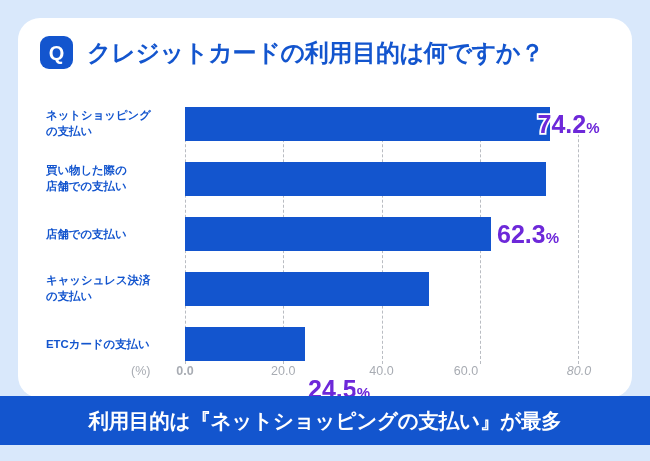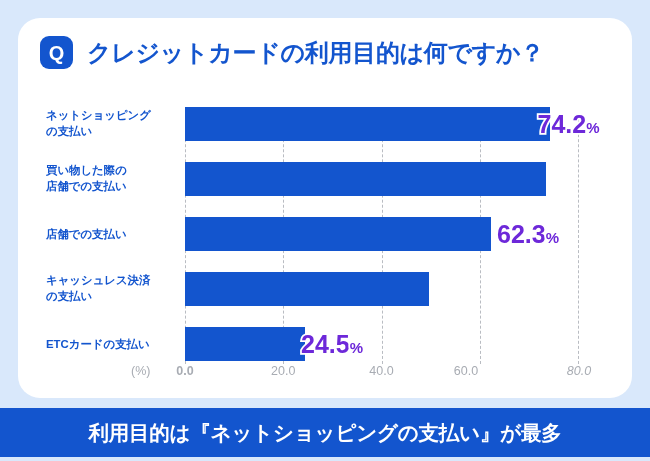--- a/index.html
+++ b/index.html
@@ -163,21 +163,21 @@
     left: 113px;
     top: 0px;
     font-size: 12.5px;
     color: #a8acb3;
   }
 
   
   .footer {
     position: absolute;
     left: 0;
-    top: 408px;
+    top: 396px;
     width: 650px;
     height: 49px;
     background: #1355ce;
     display: flex;
     align-items: center;
     justify-content: center;
   }
   .footer-text {
     color: #ffffff;
     font-size: 20.5px;
@@ -236,21 +236,21 @@
 の支払い</div>
             <div class="bar-wrap">
               <div class="bar" style="width: 244.151px;"></div>
             </div>
           </div>
           <div class="row" style="top: 220px;">
             <div class="cat-label">ETCカードの支払い</div>
             <div class="bar-wrap">
               <div class="bar" style="width: 120.356px;"></div>
             </div>
-            <div class="value" style="left: 283px;">24.5<span class="pct">%</span></div>
+            <div class="value" style="left: 290px; margin-top: 45px;">24.5<span class="pct">%</span></div>
           </div>
         </div>
 
       <div class="axis">
         <div class="axis-unit">(%)</div>
         <div id="ticks">
             <div class="tick" style="left: 167px; font-weight: bold;">0.0</div>
             <div class="tick" style="left: 265.25px;">20.0</div>
             <div class="tick" style="left: 363.5px;">40.0</div>
             <div class="tick" style="left: 448px;">60.0</div>

